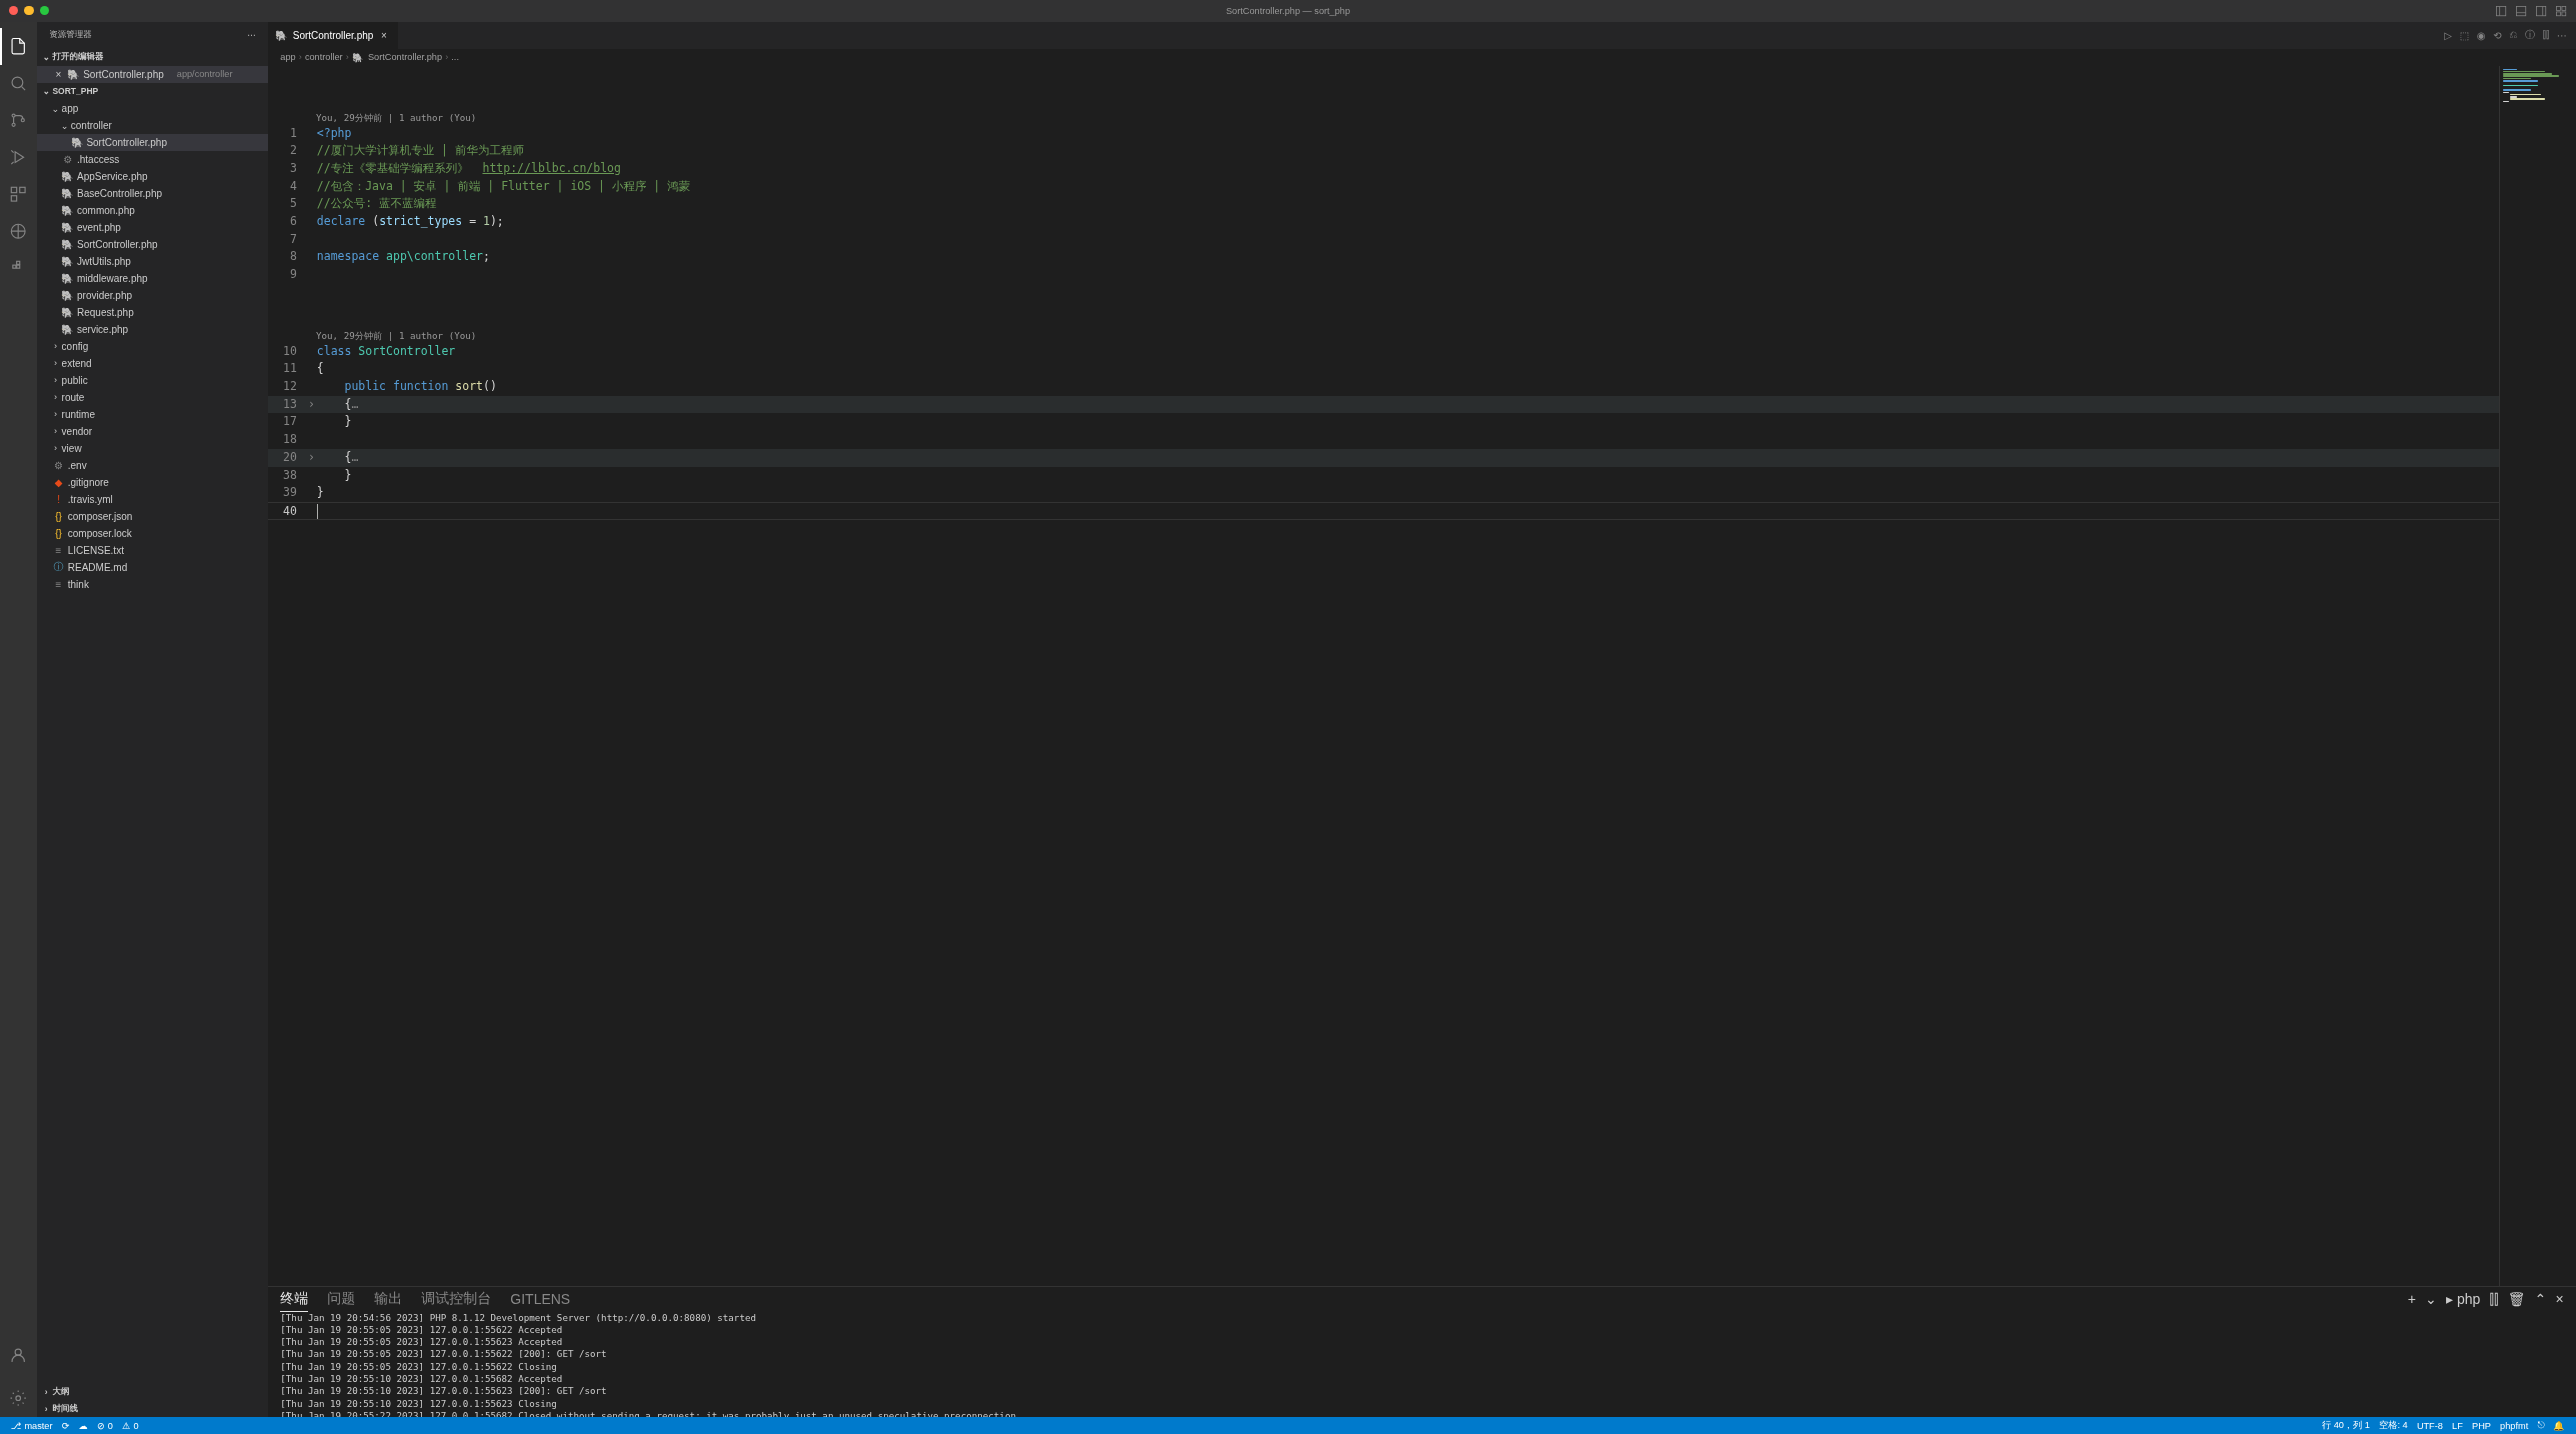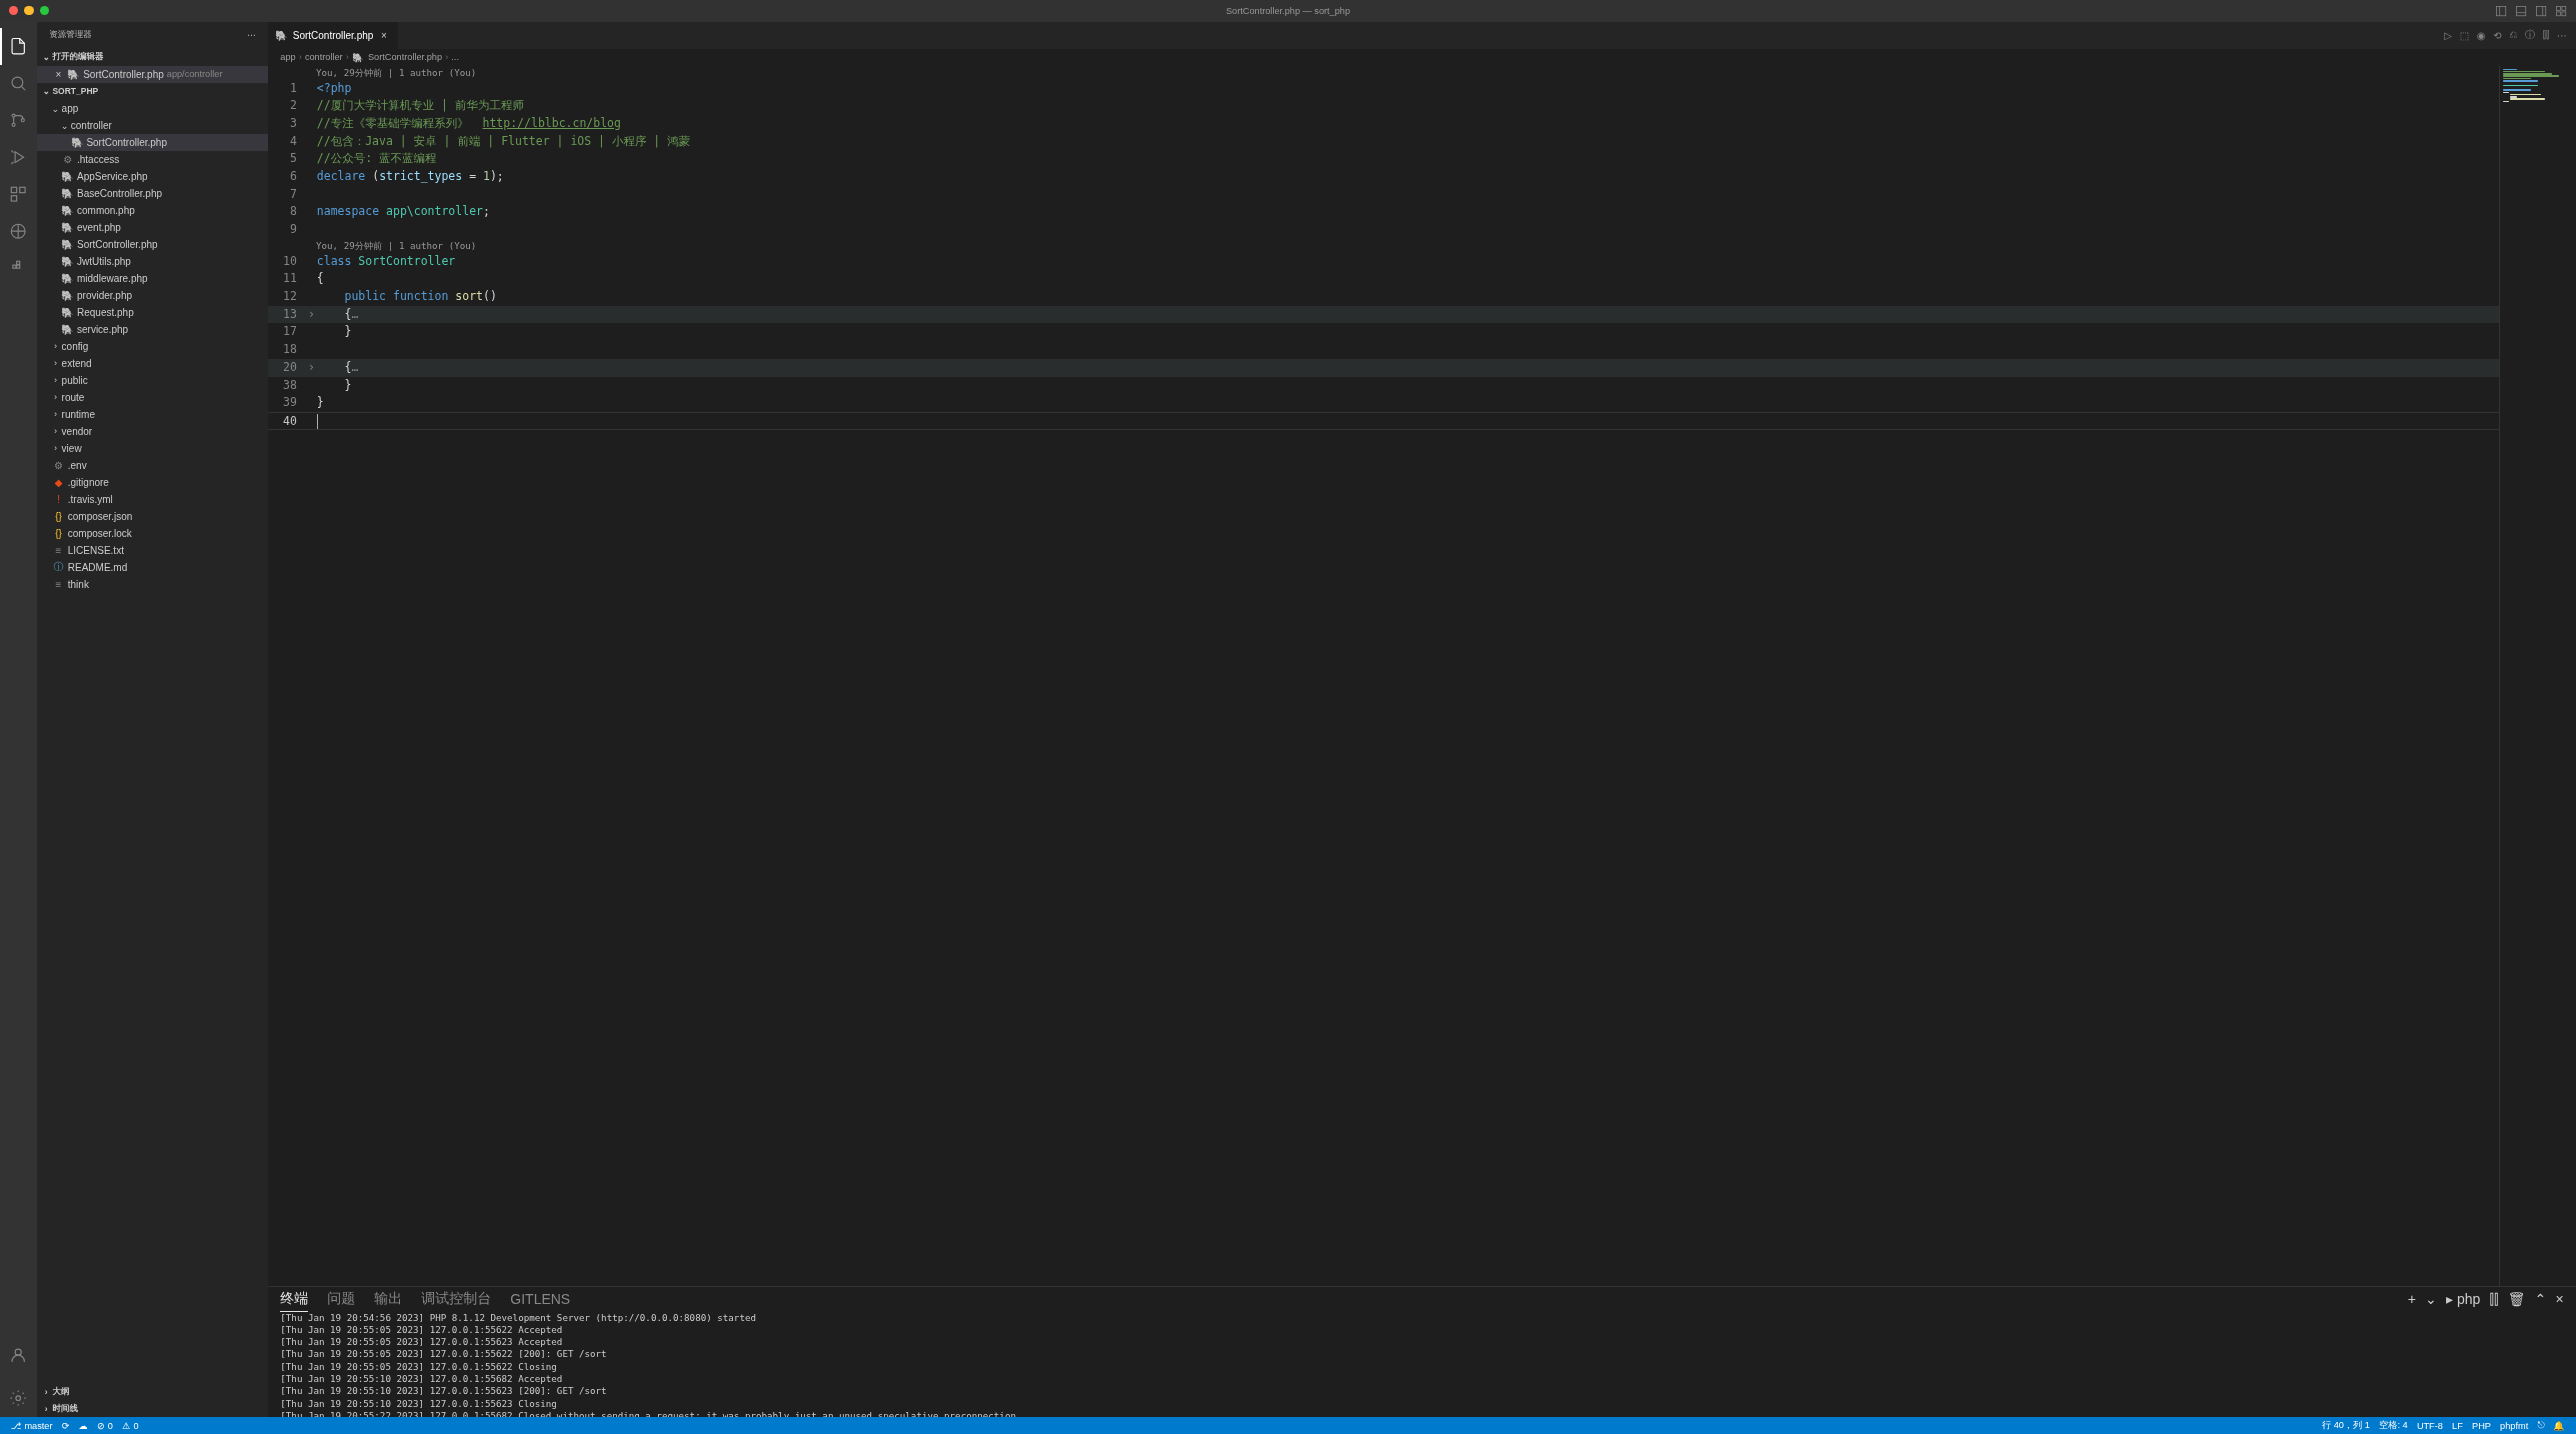--- a/index.html
+++ b/index.html
@@ -79,21 +79,21 @@
   cursor: pointer;
 }
 .section-header .chev { width: 12.3px; text-align: center; }
 .open-editor-item {
   height: 17px; display: flex; align-items: center;
   padding-left: 15.4px; font-size: 10px; color: #ccc;
   background: #37373d;
 }
 .open-editor-item .close { width: 12.3px; text-align: center; color: #ccc; cursor: pointer; }
 .open-editor-item .icon { width: 12.3px; text-align: center; color: #a074c4; margin: 0 3.1px; }
-.open-editor-item .desc { color: #888; margin-left: 3px; font-size: 9.2px; }
+.open-editor-item .desc { color: #888; margin-left: 13px; font-size: 9.2px; }
 
 .file-tree { flex: 1; overflow-y: auto; font-size: 10px; }
 .tree-item {
   height: 17px; display: flex; align-items: center;
   cursor: pointer; color: #ccc;
 }
 .tree-item.selected { background: #37373d; }
 .tree-item .chev { width: 12.3px; text-align: center; font-size: 9.2px; color: #ccc; }
 .tree-item .icon { width: 12.3px; text-align: center; margin-right: 3.1px; }
 .php-icon { color: #a074c4; }
@@ -142,20 +142,21 @@
 .breadcrumb .sep { color: #666; }
 .breadcrumb .icon { color: #a074c4; margin-right: 1.5px; }
 
 .codelens {
   font-size: 9.2px;
   color: #999999;
   padding-left: 48px;
   height: 14px;
   display: flex;
   align-items: center;
+  margin-top: 45px;
 }
 
 .code-container {
   flex: 1;
   display: flex;
   overflow: hidden;
   position: relative;
 }
 .code-scroll {
   flex: 1;

